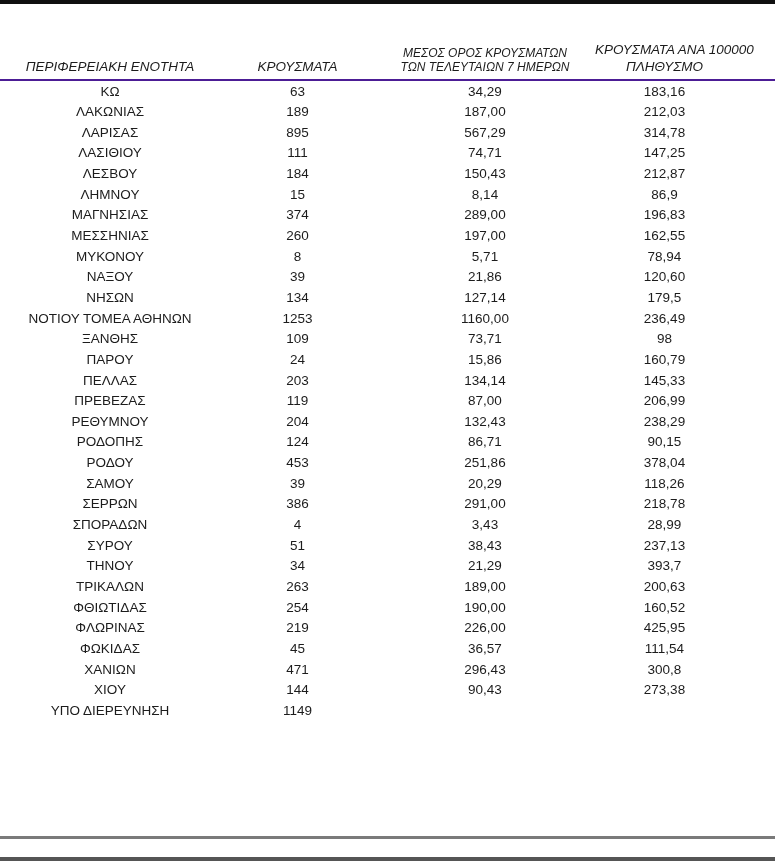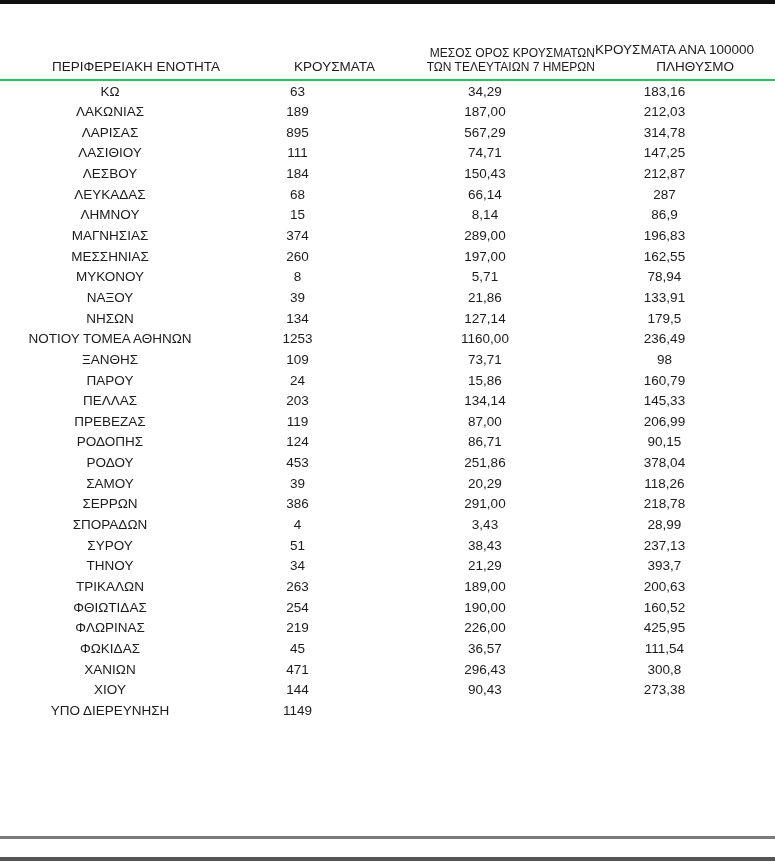--- a/index.html
+++ b/index.html
@@ -35,28 +35,29 @@
   }
   col.c1 { width: 220px; }
   col.c2 { width: 155px; }
   col.c3 { width: 220px; }
   col.c4 { width: 139px; }
   col.c5 { width: 41px;  }
 
   thead th {
     height: 71px;
     vertical-align: bottom;
-    text-align: right;
+    text-align: center;
     font-weight: normal;
     font-size: 13.5px;
     line-height: 1.22;
     padding: 0 0 4px 0;
-    border-bottom: 2px solid #22c55e;
+    border-bottom: 2px solid #4c1d95;
     white-space: nowrap;
     overflow: visible;
+    font-style: italic;
   }
   thead th.small-header { font-size: 12px; }
 
   tbody td {
     height: 20.65px;
     padding: 0;
     text-align: center;
     vertical-align: middle;
     font-size: 13.5px;
     line-height: 1;
@@ -129,27 +130,20 @@
         </tr>
 
         <tr>
           <td>ΛΕΣΒΟΥ</td>
           <td>184</td>
           <td>150,43</td>
           <td>212,87</td>
           <td></td>
         </tr>
 
-        <tr>
-          <td>ΛΕΥΚΑΔΑΣ</td>
-          <td>68</td>
-          <td>66,14</td>
-          <td>287</td>
-          <td></td>
-        </tr>
 
         <tr>
           <td>ΛΗΜΝΟΥ</td>
           <td>15</td>
           <td>8,14</td>
           <td>86,9</td>
           <td></td>
         </tr>
 
         <tr>
@@ -173,21 +167,21 @@
           <td>8</td>
           <td>5,71</td>
           <td>78,94</td>
           <td></td>
         </tr>
 
         <tr>
           <td>ΝΑΞΟΥ</td>
           <td>39</td>
           <td>21,86</td>
-          <td>133,91</td>
+          <td>120,60</td>
           <td></td>
         </tr>
 
         <tr>
           <td>ΝΗΣΩΝ</td>
           <td>134</td>
           <td>127,14</td>
           <td>179,5</td>
           <td></td>
         </tr>
@@ -227,20 +221,27 @@
 
 
         <tr>
           <td>ΠΡΕΒΕΖΑΣ</td>
           <td>119</td>
           <td>87,00</td>
           <td>206,99</td>
           <td></td>
         </tr>
 
+        <tr>
+          <td>ΡΕΘΥΜΝΟΥ</td>
+          <td>204</td>
+          <td>132,43</td>
+          <td>238,29</td>
+          <td></td>
+        </tr>
 
         <tr>
           <td>ΡΟΔΟΠΗΣ</td>
           <td>124</td>
           <td>86,71</td>
           <td>90,15</td>
           <td></td>
         </tr>
 
         <tr>

